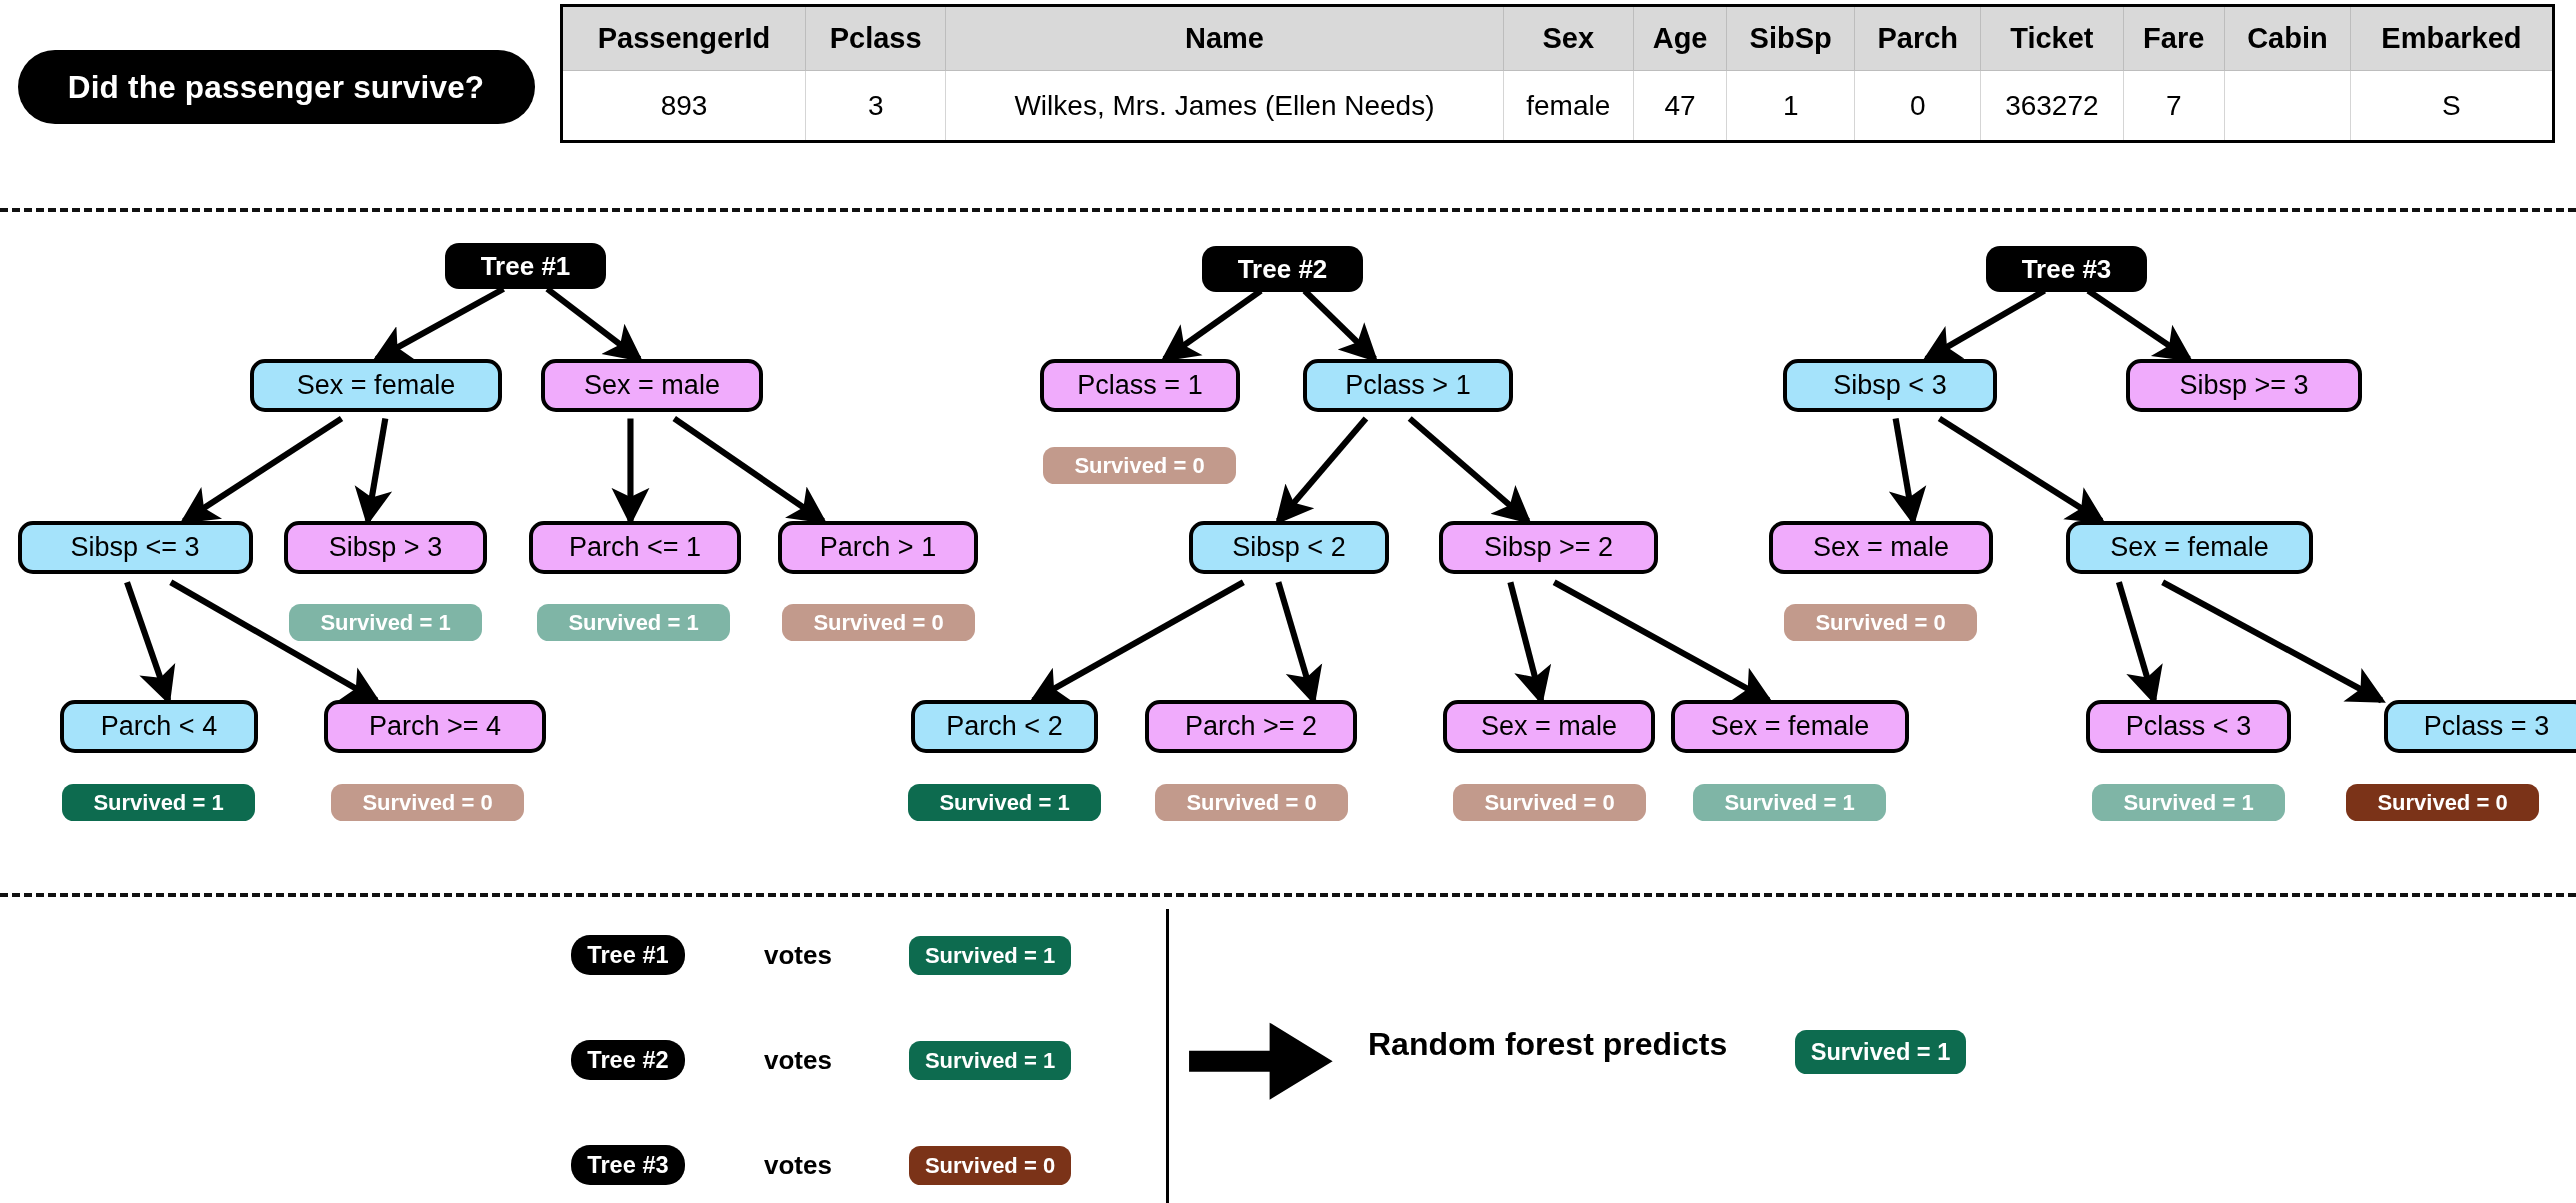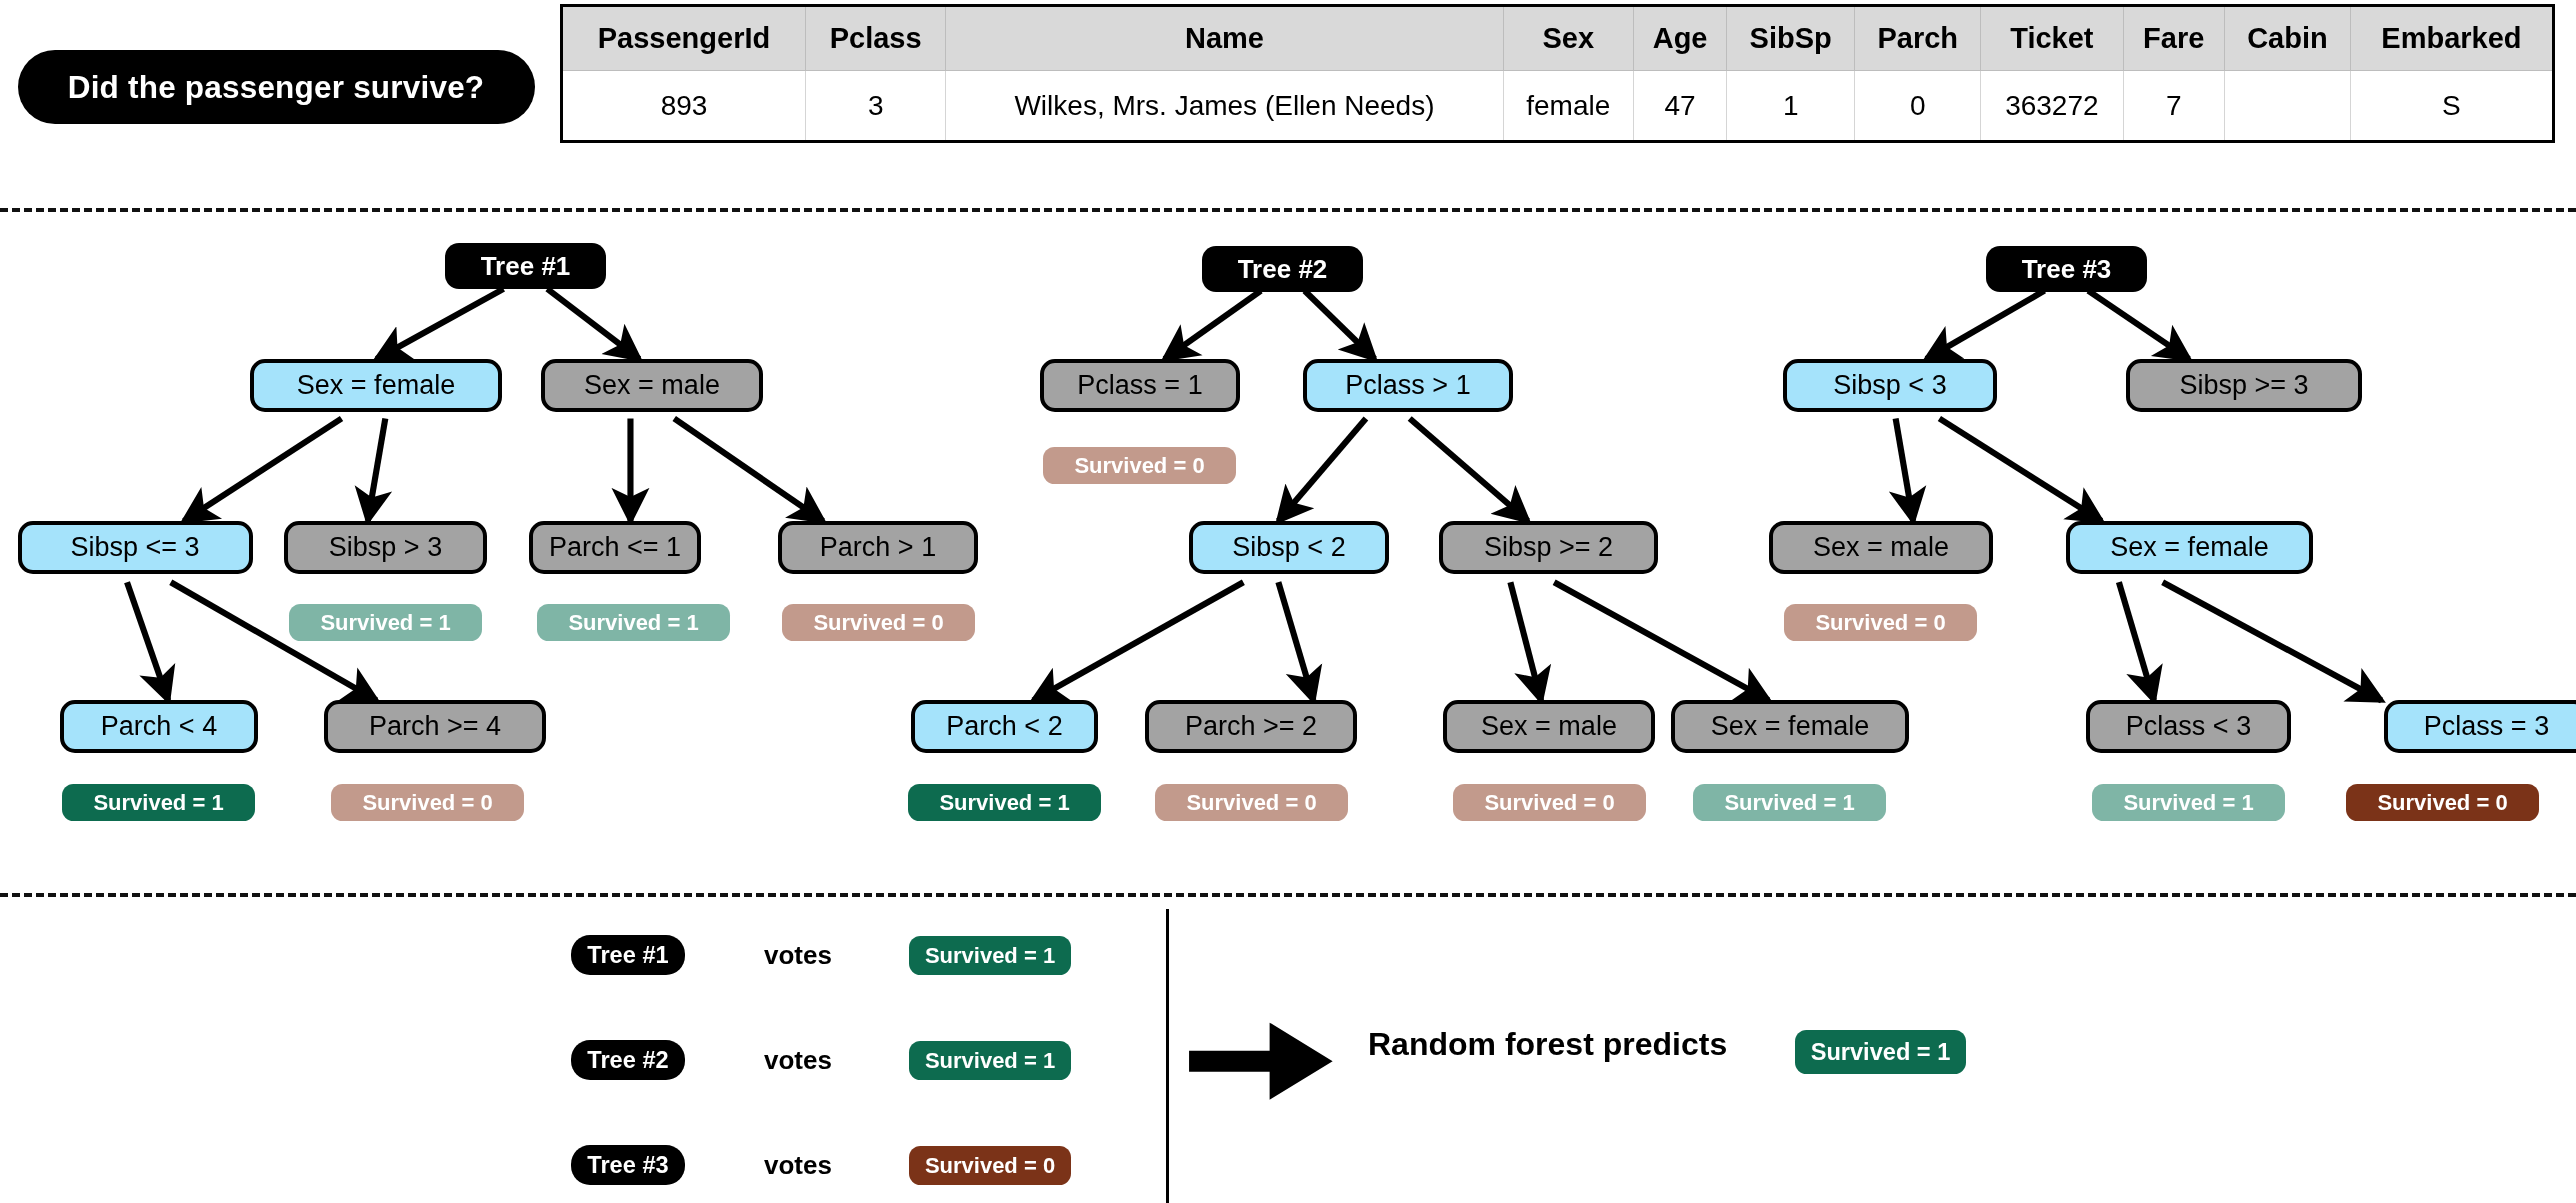--- a/index.html
+++ b/index.html
@@ -46,21 +46,21 @@
   
   #edges{position:absolute;left:0;top:0;width:2576px;height:1203px;pointer-events:none;}
 
   
   .tree-label{
     position:absolute;background:#000;color:#fff;border-radius:14px;
     display:flex;align-items:center;justify-content:center;
     font-size:26px;font-weight:bold;height:46px;
   }
   .node{
-    position:absolute;background:#a3a3a3;border:4.4px solid #000;border-radius:15px;
+    position:absolute;background:#f0abfc;border:4.4px solid #000;border-radius:15px;
     display:flex;align-items:center;justify-content:center;
     font-size:27px;color:#000;height:53px;box-sizing:border-box;
   }
   .node.active{background:#A5E3FB;}
   .leaf{
     position:absolute;border-radius:11.4px;color:#fff;
     display:flex;align-items:center;justify-content:center;
     font-size:22px;font-weight:bold;height:37px;
   }
   .leaf.surv1-dim{background:#7FB5A6;}
@@ -177,21 +177,21 @@
     </g>
   </svg>
 
   <div class="tree-label" style="left:445px;top:243px;width:161px;">Tree #1</div>
 
   <div class="node active" style="left:250px;top:359px;width:252px;">Sex = female</div>
   <div class="node" style="left:541px;top:359px;width:222px;">Sex = male</div>
 
   <div class="node active" style="left:17.5px;top:521px;width:235px;">Sibsp &lt;= 3</div>
   <div class="node" style="left:284px;top:521px;width:203px;">Sibsp &gt; 3</div>
-  <div class="node" style="left:529px;top:521px;width:172px;">Parch &lt;= 1</div>
+  <div class="node" style="left:529px;top:521px;width:212px;">Parch &lt;= 1</div>
   <div class="node" style="left:778px;top:521px;width:200px;">Parch &gt; 1</div>
 
   <div class="leaf surv1-dim" style="left:289px;top:604px;width:193px;">Survived = 1</div>
   <div class="leaf surv1-dim" style="left:537px;top:604px;width:193px;">Survived = 1</div>
   <div class="leaf surv0-dim" style="left:782px;top:604px;width:193px;">Survived = 0</div>
 
   <div class="node active" style="left:60px;top:700px;width:198px;">Parch &lt; 4</div>
   <div class="node" style="left:324px;top:700px;width:222px;">Parch &gt;= 4</div>
 
   <div class="leaf surv1-on" style="left:62px;top:784px;width:193px;">Survived = 1</div>

